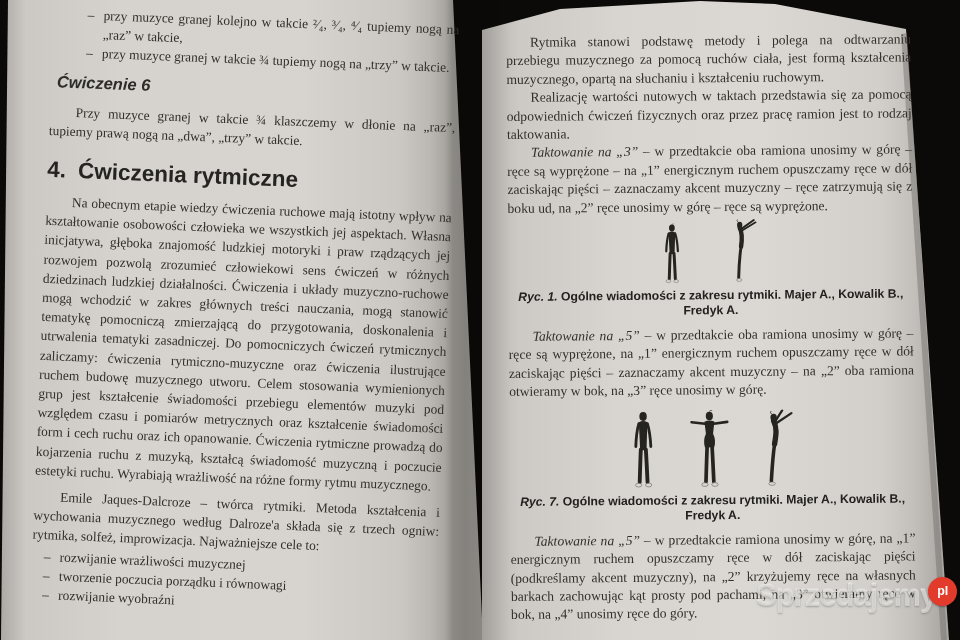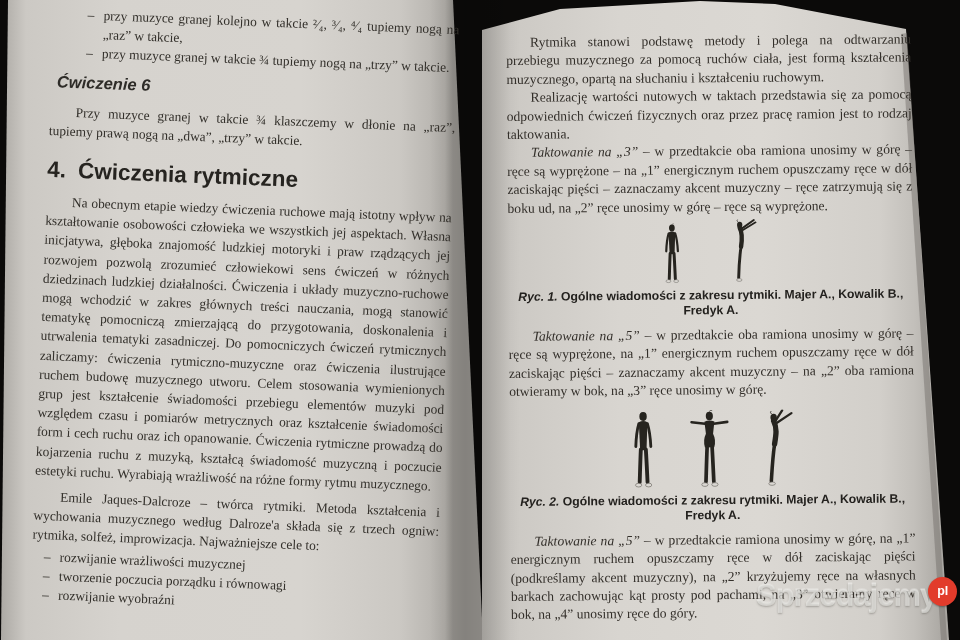--- a/index.html
+++ b/index.html
@@ -190,21 +190,21 @@
       <svg height="80" viewBox="0 0 52 112">
         <ellipse cx="20" cy="11" rx="4.5" ry="5.2" fill="#26241f"></ellipse>
         <path d="M17,6 q-2.5,-2.5 -0.5,-4" stroke="#26241f" stroke-width="1.2" fill="none"></path>
         <path d="M21,18 L32,1" stroke="#26241f" stroke-width="3.2" stroke-linecap="round"></path>
         <path d="M22,20 L45,5" stroke="#26241f" stroke-width="3.2" stroke-linecap="round"></path>
         <path d="M20,16 C25,26 23,36 21,48" stroke="#26241f" stroke-width="7.5" stroke-linecap="round" fill="none"></path>
         <path d="M21,48 C18,68 17,86 16,100" stroke="#26241f" stroke-width="5" stroke-linecap="round" fill="none"></path>
         <ellipse cx="17" cy="103.5" rx="4.6" ry="2.4" fill="#dbd8d3" stroke="#6b6862" stroke-width="0.9"></ellipse>
       </svg>
     </div>
-    <p class="fig-caption"><span class="cap-label">Ryc. 2.</span><span> Ogólne wiadomości z zakresu rytmiki. Majer A., Kowalik B., Fredyk A.</span></p>
+    <p class="fig-caption"><span class="cap-label">Ryc. 7.</span><span> Ogólne wiadomości z zakresu rytmiki. Majer A., Kowalik B., Fredyk A.</span></p>
 
     <p class="mt8"><span class="takt-lead">Taktowanie na „5”</span><span> – w przedtakcie ramiona unosimy w górę, na „1” energicznym ruchem opuszczamy ręce w dół zaciskając pięści (podkreślamy akcent muzyczny), na „2” krzyżujemy ręce na własnych barkach zachowując kąt prosty pod pachami, na „3” otwieramy ręce w bok, na „4” unosimy ręce do góry.</span></p>
   </div>
 
   <div class="watermark">
     <span class="wm-text">Sprzedajemy</span>
     <span class="wm-badge">pl</span>
   </div>
 
 </div>

